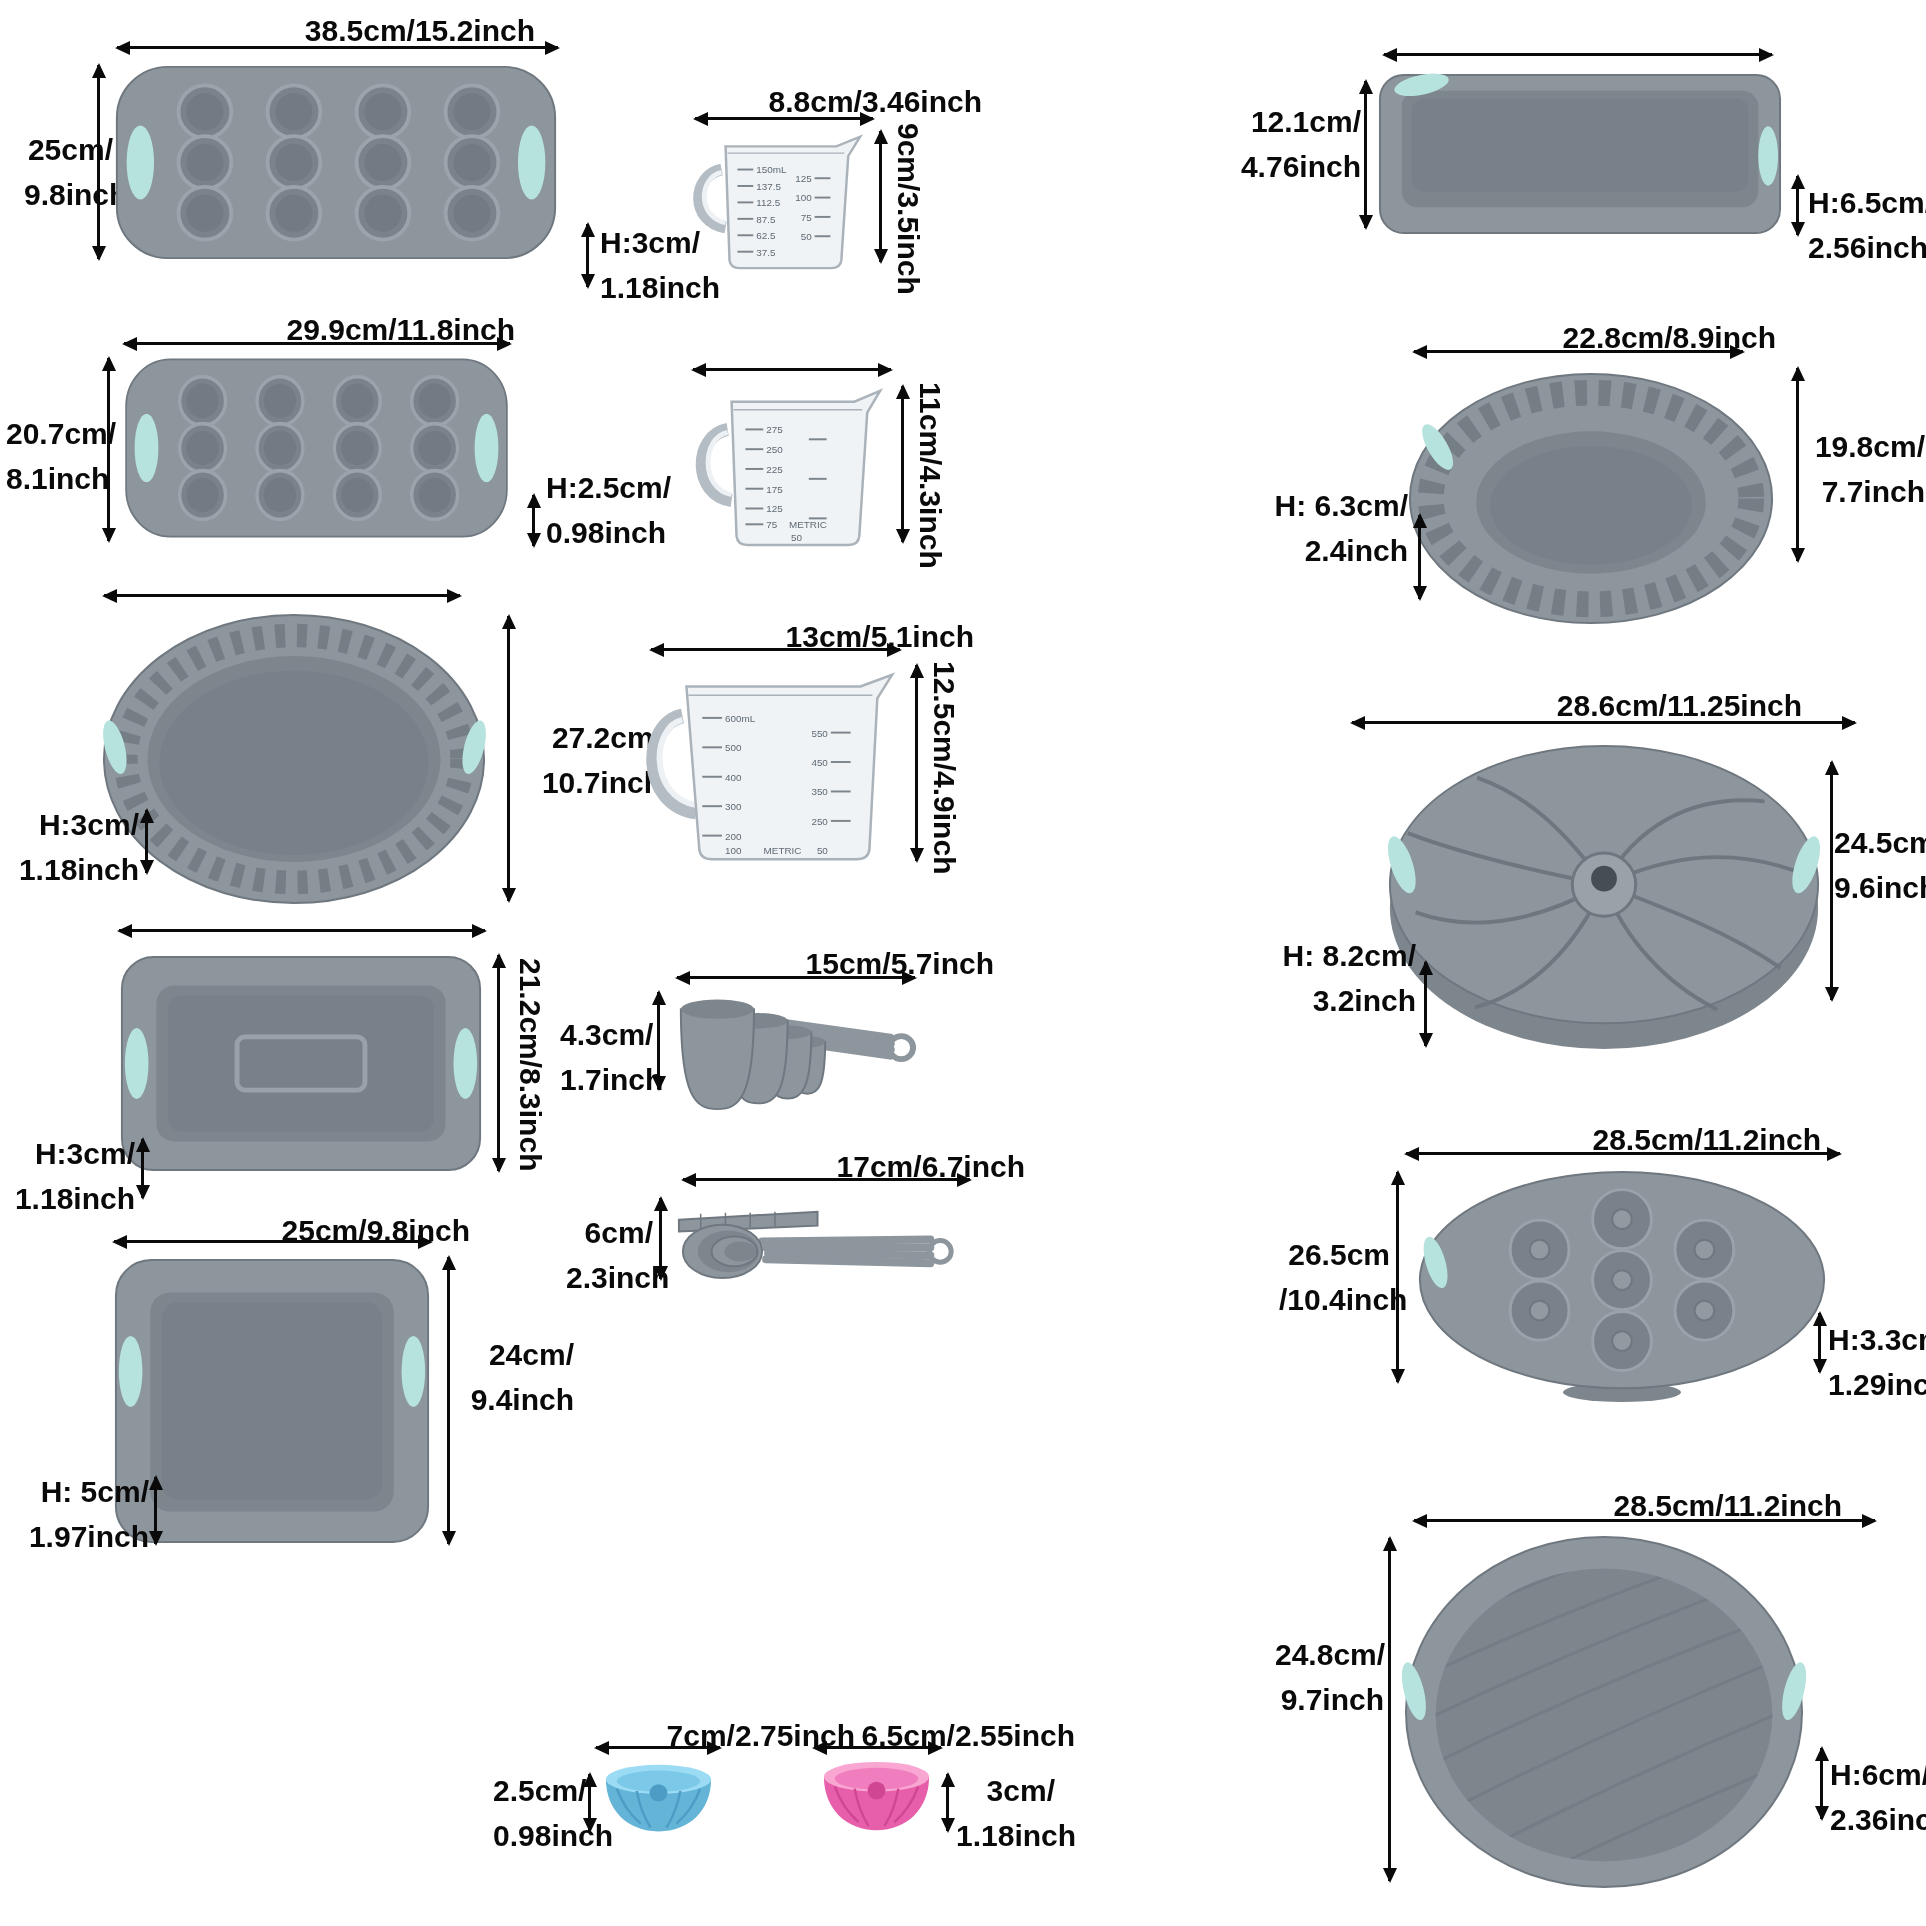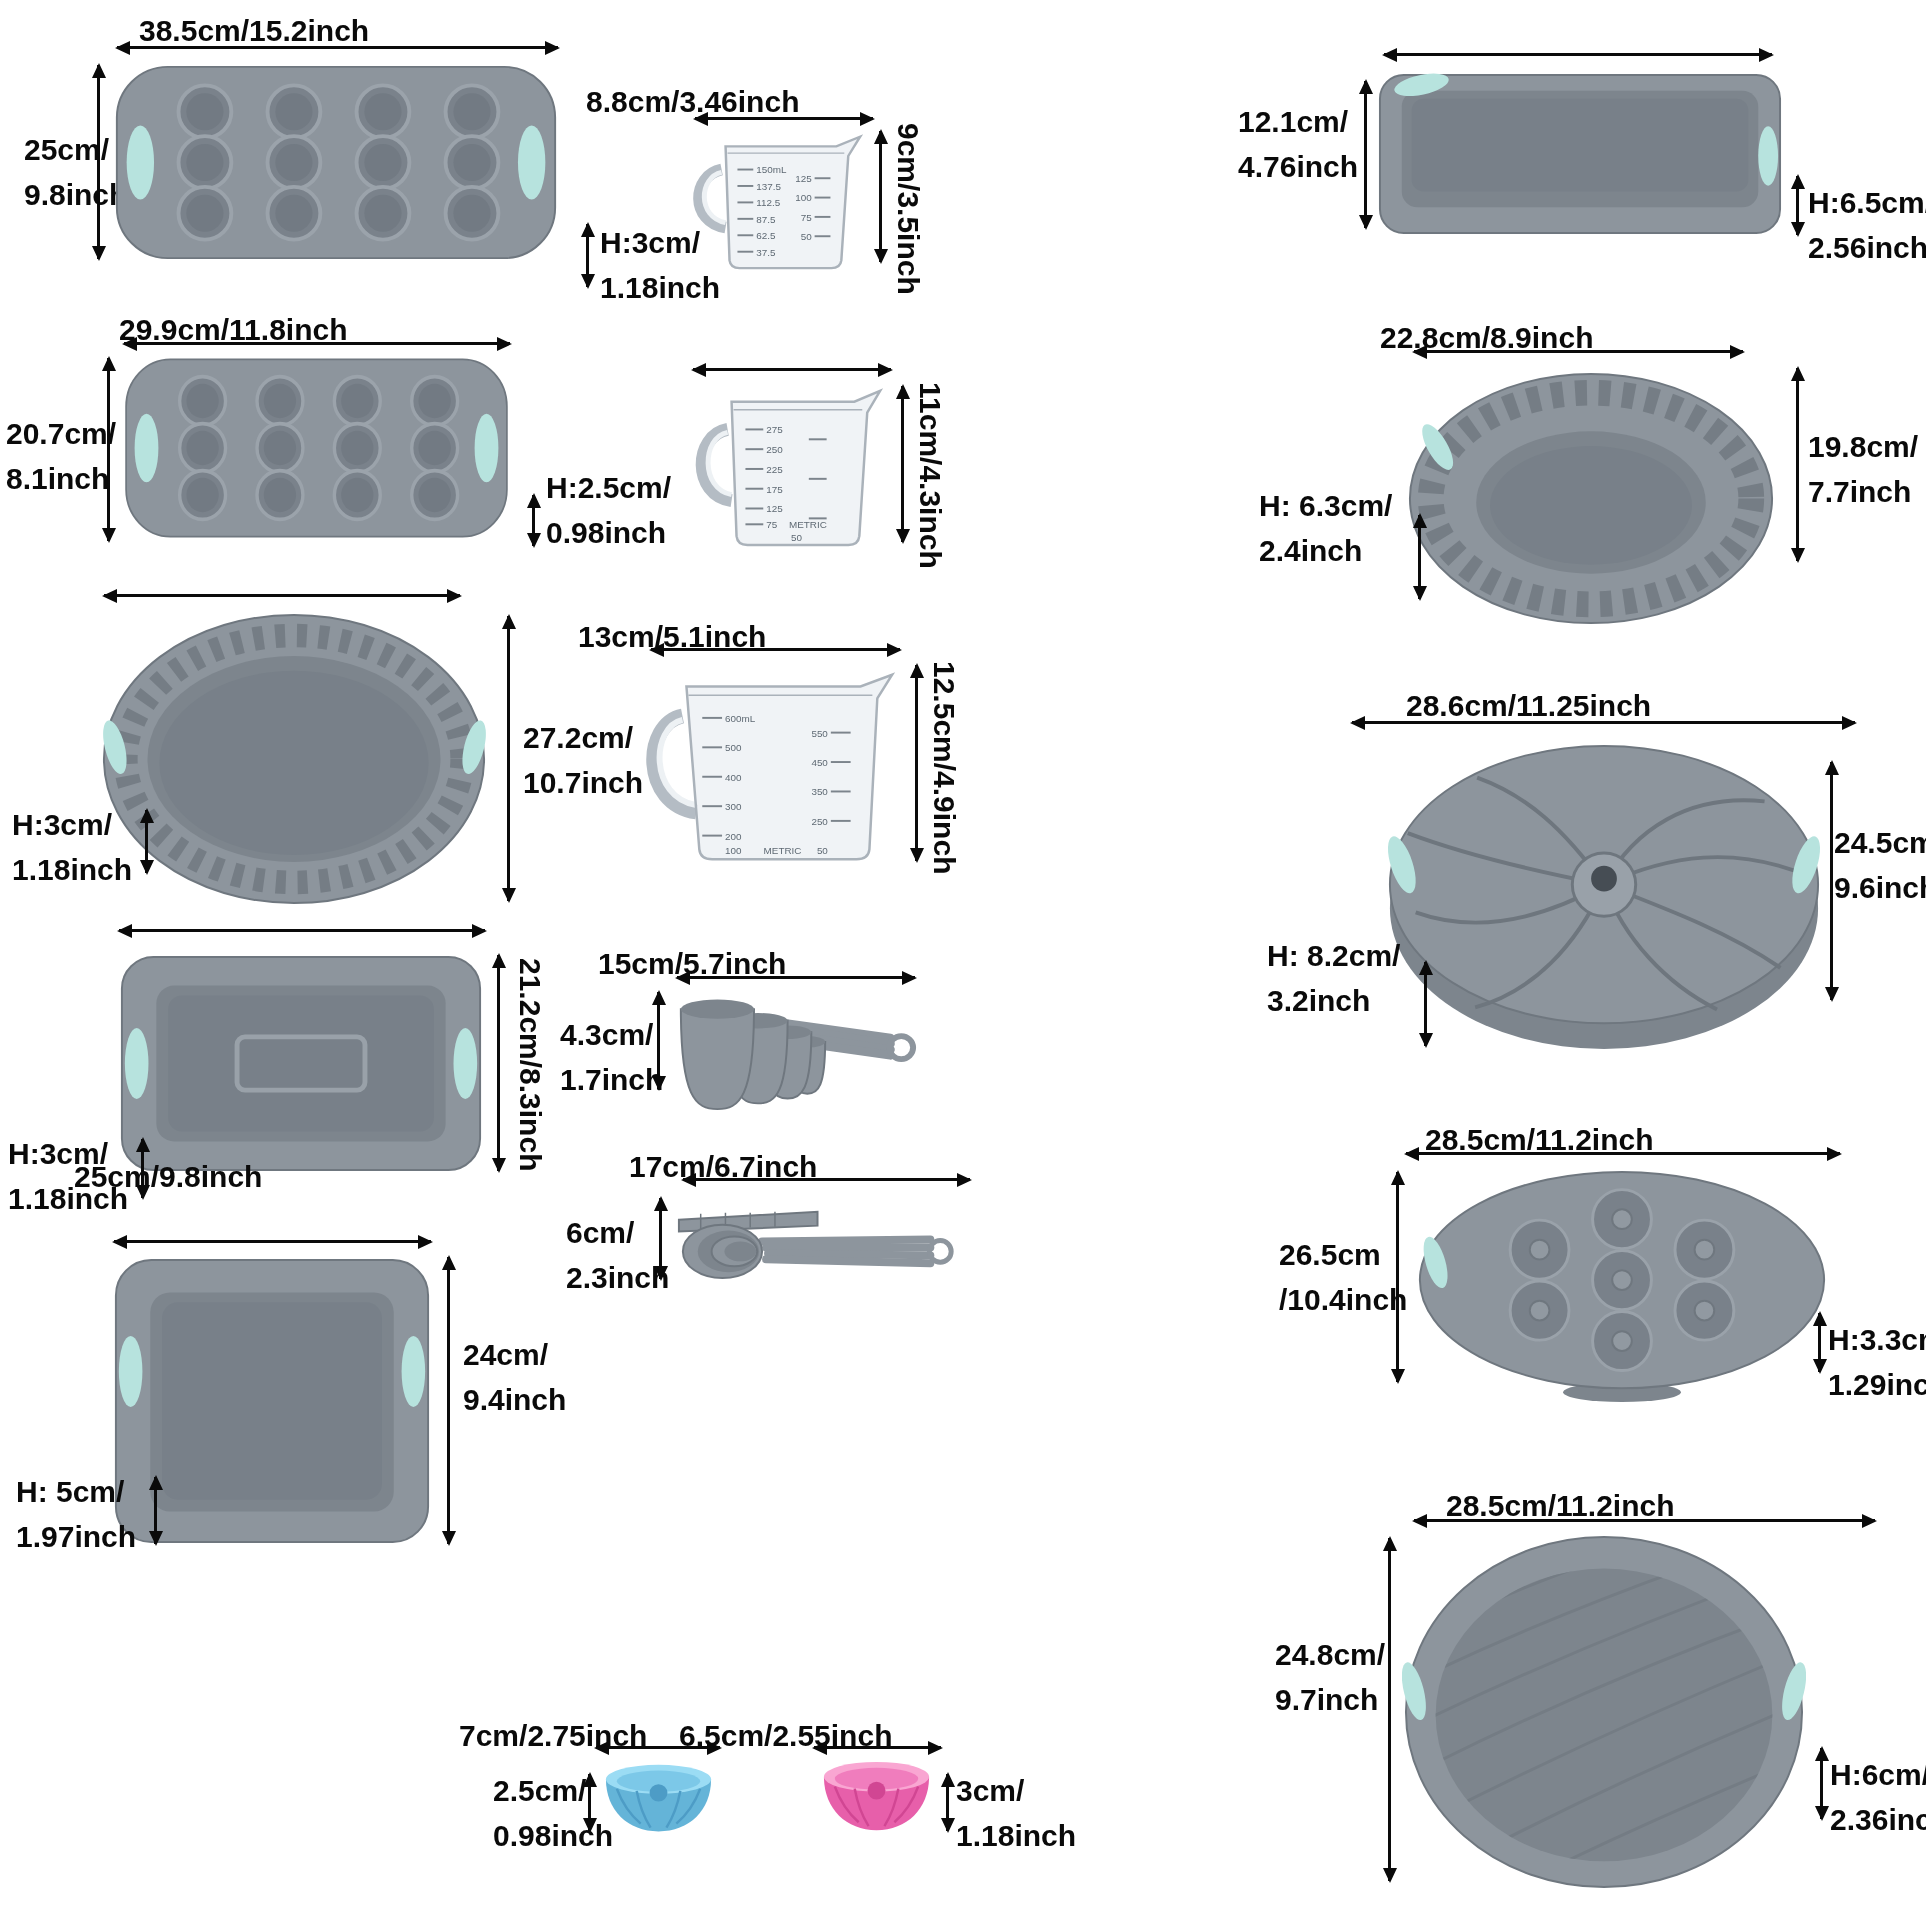--- a/index.html
+++ b/index.html
@@ -4,21 +4,21 @@
 <style>
   :root{
     --pan-gray:#8d959d; --pan-dark:#6f777f; --pan-floor:#7d858d; --pan-floor2:#788089;
     --teal:#b7e3de; --ink:#0a0a0a;
   }
   *{box-sizing:border-box;margin:0;padding:0}
   html,body{width:1927px;height:1927px}
   body{background:#ffffff;font-family:"Liberation Sans",sans-serif;position:relative;overflow:hidden}
   .canvas{position:absolute;inset:0;background:#fff}
   .dim{position:absolute;font-weight:700;font-size:30px;line-height:1.5;color:var(--ink);white-space:pre-line}
-  .c{text-align:left}
+  .c{text-align:right}
   .vert{position:absolute;font-weight:700;font-size:30px;color:var(--ink);writing-mode:vertical-rl;white-space:nowrap}
   .ah{position:absolute;height:3px;background:var(--ink)}
   .ah::before{content:"";position:absolute;left:-2px;top:50%;transform:translateY(-50%);border-top:7px solid transparent;border-bottom:7px solid transparent;border-right:15px solid var(--ink)}
   .ah::after{content:"";position:absolute;right:-2px;top:50%;transform:translateY(-50%);border-top:7px solid transparent;border-bottom:7px solid transparent;border-left:15px solid var(--ink)}
   .av{position:absolute;width:3px;background:var(--ink)}
   .av::before{content:"";position:absolute;top:-2px;left:50%;transform:translateX(-50%);border-left:7px solid transparent;border-right:7px solid transparent;border-bottom:15px solid var(--ink)}
   .av::after{content:"";position:absolute;bottom:-2px;left:50%;transform:translateX(-50%);border-left:7px solid transparent;border-right:7px solid transparent;border-top:15px solid var(--ink)}
   .art{position:absolute}
   .pan-body{fill:var(--pan-gray);stroke:var(--pan-dark);stroke-width:2}
   .pan-floor{fill:var(--pan-floor)}
@@ -138,21 +138,21 @@
     <rect x="122" y="86" width="130" height="54" rx="8" fill="none" stroke="#99a1a9" stroke-width="5"></rect>
     <ellipse cx="20" cy="113" rx="12" ry="36" class="handle"></ellipse>
     <ellipse cx="354" cy="113" rx="12" ry="36" class="handle"></ellipse>
   </svg>
   <div class="av" style="left:497px;top:955px;height:216px"></div>
   <div class="vert" style="left:513px;top:958px">21.2cm/8.3inch</div>
   <div class="dim c" style="left:8px;top:1131px;width:127px">H:3cm/
 1.18inch</div>
   <div class="av" style="left:141px;top:1139px;height:59px"></div>
 
-  <div class="dim c" style="left:74px;top:1154px;width:396px">25cm/9.8inch</div>
+  <div class="dim c" style="left:74px;top:1208px;width:396px">25cm/9.8inch</div>
   <div class="ah" style="left:114px;top:1240px;width:317px"></div>
   <svg class="art" style="left:111px;top:1255px;width:322px;height:292px" viewBox="0 0 328 296" preserveAspectRatio="none">
     <rect x="5" y="5" width="318" height="286" rx="36" class="pan-body"></rect>
     <rect x="40" y="38" width="248" height="222" rx="20" class="pan-floor"></rect>
     <rect x="52" y="48" width="224" height="200" rx="16" class="pan-floor2"></rect>
     <ellipse cx="20" cy="118" rx="12" ry="36" class="handle"></ellipse>
     <ellipse cx="308" cy="118" rx="12" ry="36" class="handle"></ellipse>
   </svg>
   <div class="av" style="left:447px;top:1257px;height:287px"></div>
   <div class="dim c" style="left:463px;top:1332px;width:111px">24cm/

